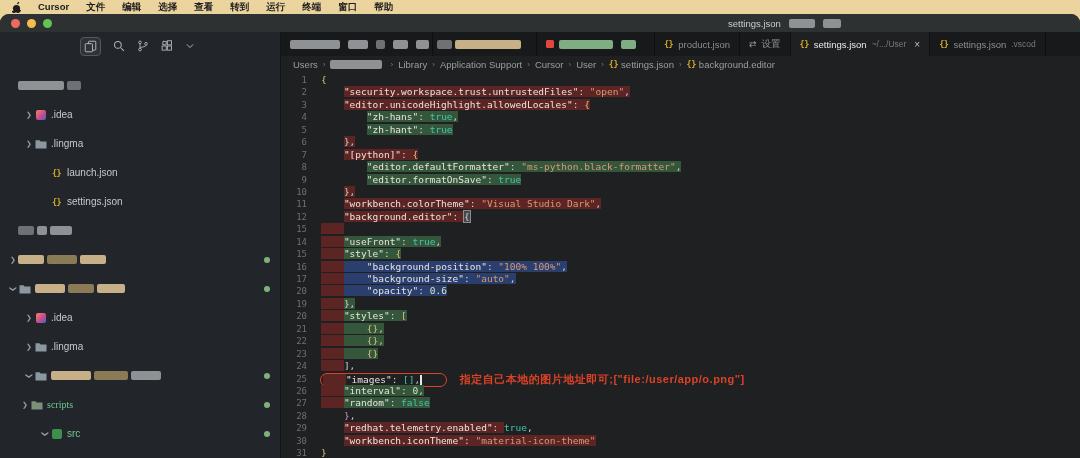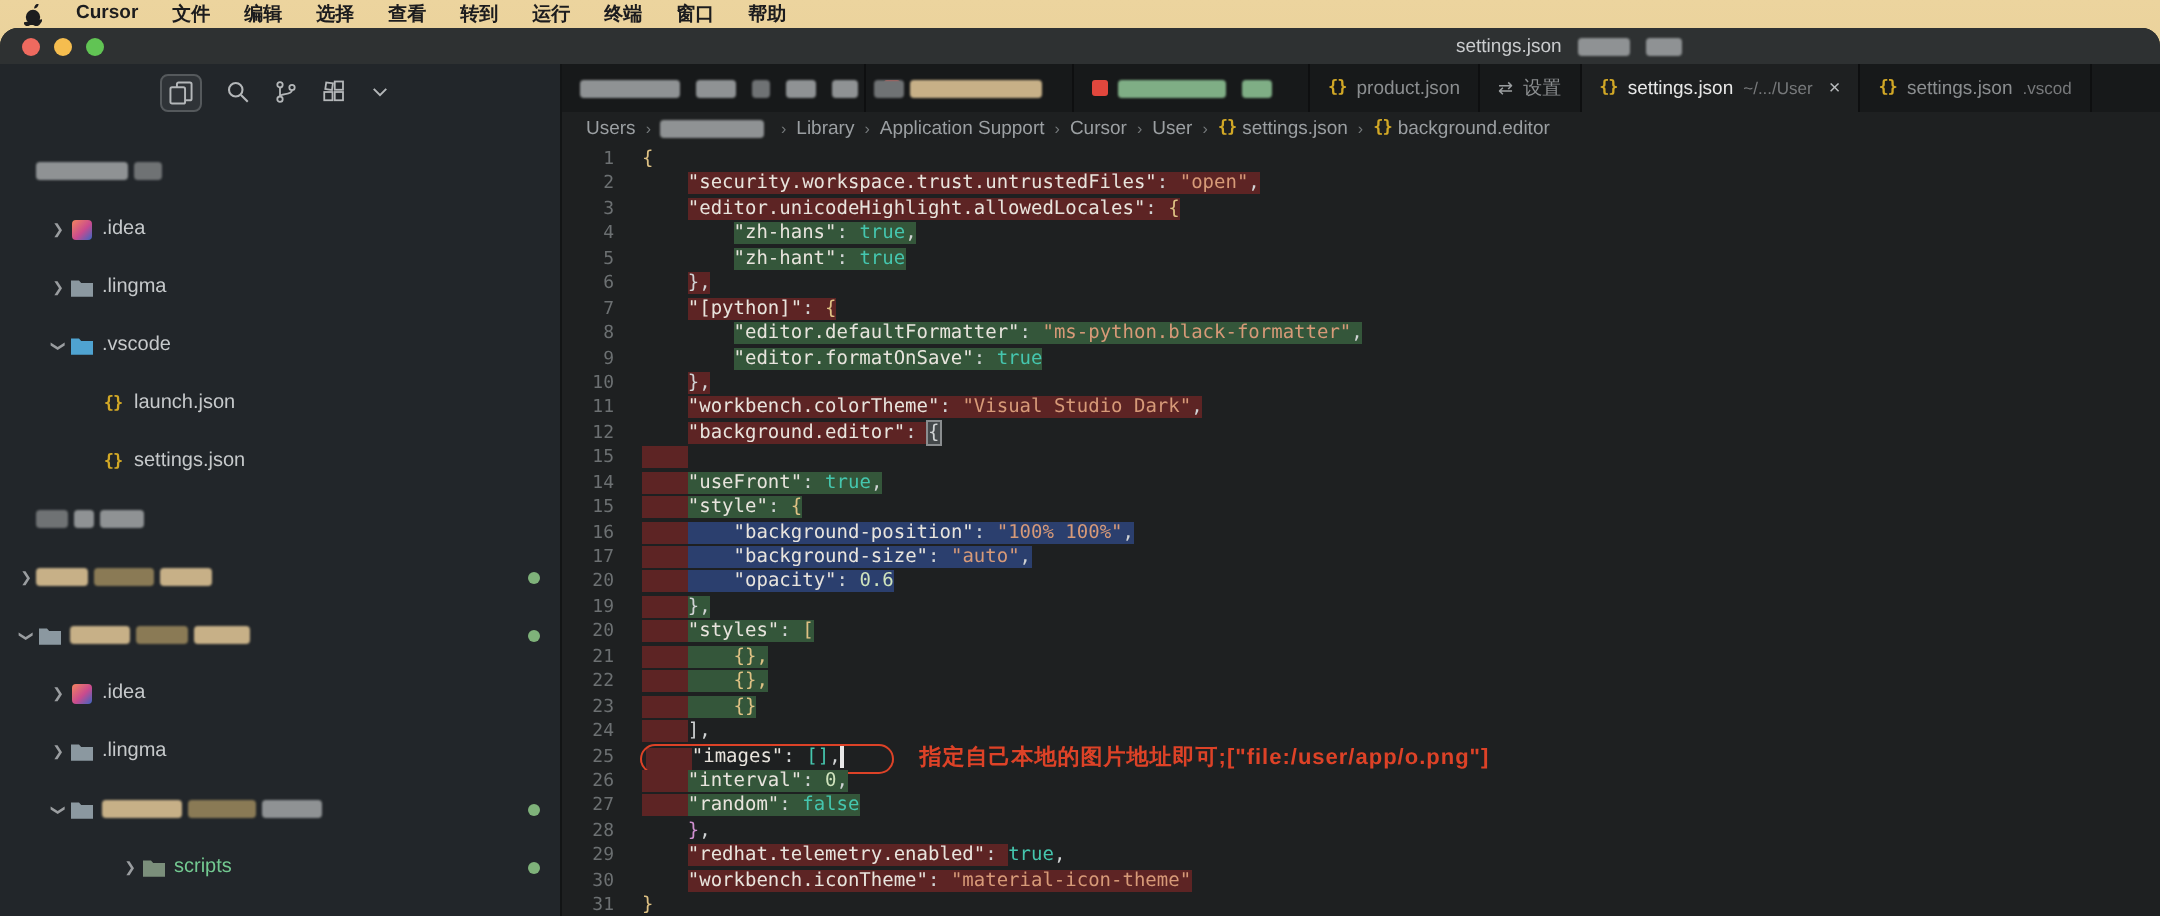--- a/index.html
+++ b/index.html
@@ -163,29 +163,20 @@
           </div>
           <div class="trow" style="padding-left: 24px;">
             <span class="caret">❯</span>
             <span class="ticon">
               <svg width="12" height="10" viewBox="0 0 12 10">
                 <path d="M0.5 1.2h4l1.1 1.3h5.9v6.9H0.5z" fill="#8b98a0"></path>
               </svg>
             </span>
             <span class="lbl">.lingma</span>
           </div>
-          <div class="trow" style="padding-left: 24px;">
-            <span class="caret down">❯</span>
-            <span class="ticon">
-              <svg width="12" height="10" viewBox="0 0 12 10">
-                <path d="M0.5 1.2h4l1.1 1.3h5.9v6.9H0.5z" fill="#4fa3d1"></path>
-              </svg>
-            </span>
-            <span class="lbl">.vscode</span>
-          </div>
           <div class="trow" style="padding-left: 40px;">
             <span class="caret"></span>
             <span class="ticon">
               <span class="json-ico">{}</span>
             </span>
             <span class="lbl">launch.json</span>
           </div>
           <div class="trow" style="padding-left: 40px;">
             <span class="caret"></span>
             <span class="ticon">
@@ -247,21 +238,21 @@
                 <path d="M0.5 1.2h4l1.1 1.3h5.9v6.9H0.5z" fill="#8b98a0"></path>
               </svg>
             </span>
             <span style="display: inline-flex; margin-left: 0px;">
               <span class="redact rc-tan" style="width: 40px;"></span>
               <span class="redact rc-tan2" style="width: 34px;"></span>
               <span class="redact rc-g1" style="width: 30px;"></span>
             </span>
             <span class="dot g"></span>
           </div>
-          <div class="trow" style="padding-left: 60px;">
+          <div class="trow" style="padding-left: 20px; font-family: Liberation Serif, serif;">
             <span class="caret">❯</span>
             <span class="ticon">
               <svg width="12" height="10" viewBox="0 0 12 10">
                 <path d="M0.5 1.2h4l1.1 1.3h5.9v6.9H0.5z" fill="#7b8f7b"></path>
               </svg>
             </span>
             <span class="lbl green">scripts</span>
             <span class="dot g"></span>
           </div>
           <div class="trow" style="padding-left: 40px;">

